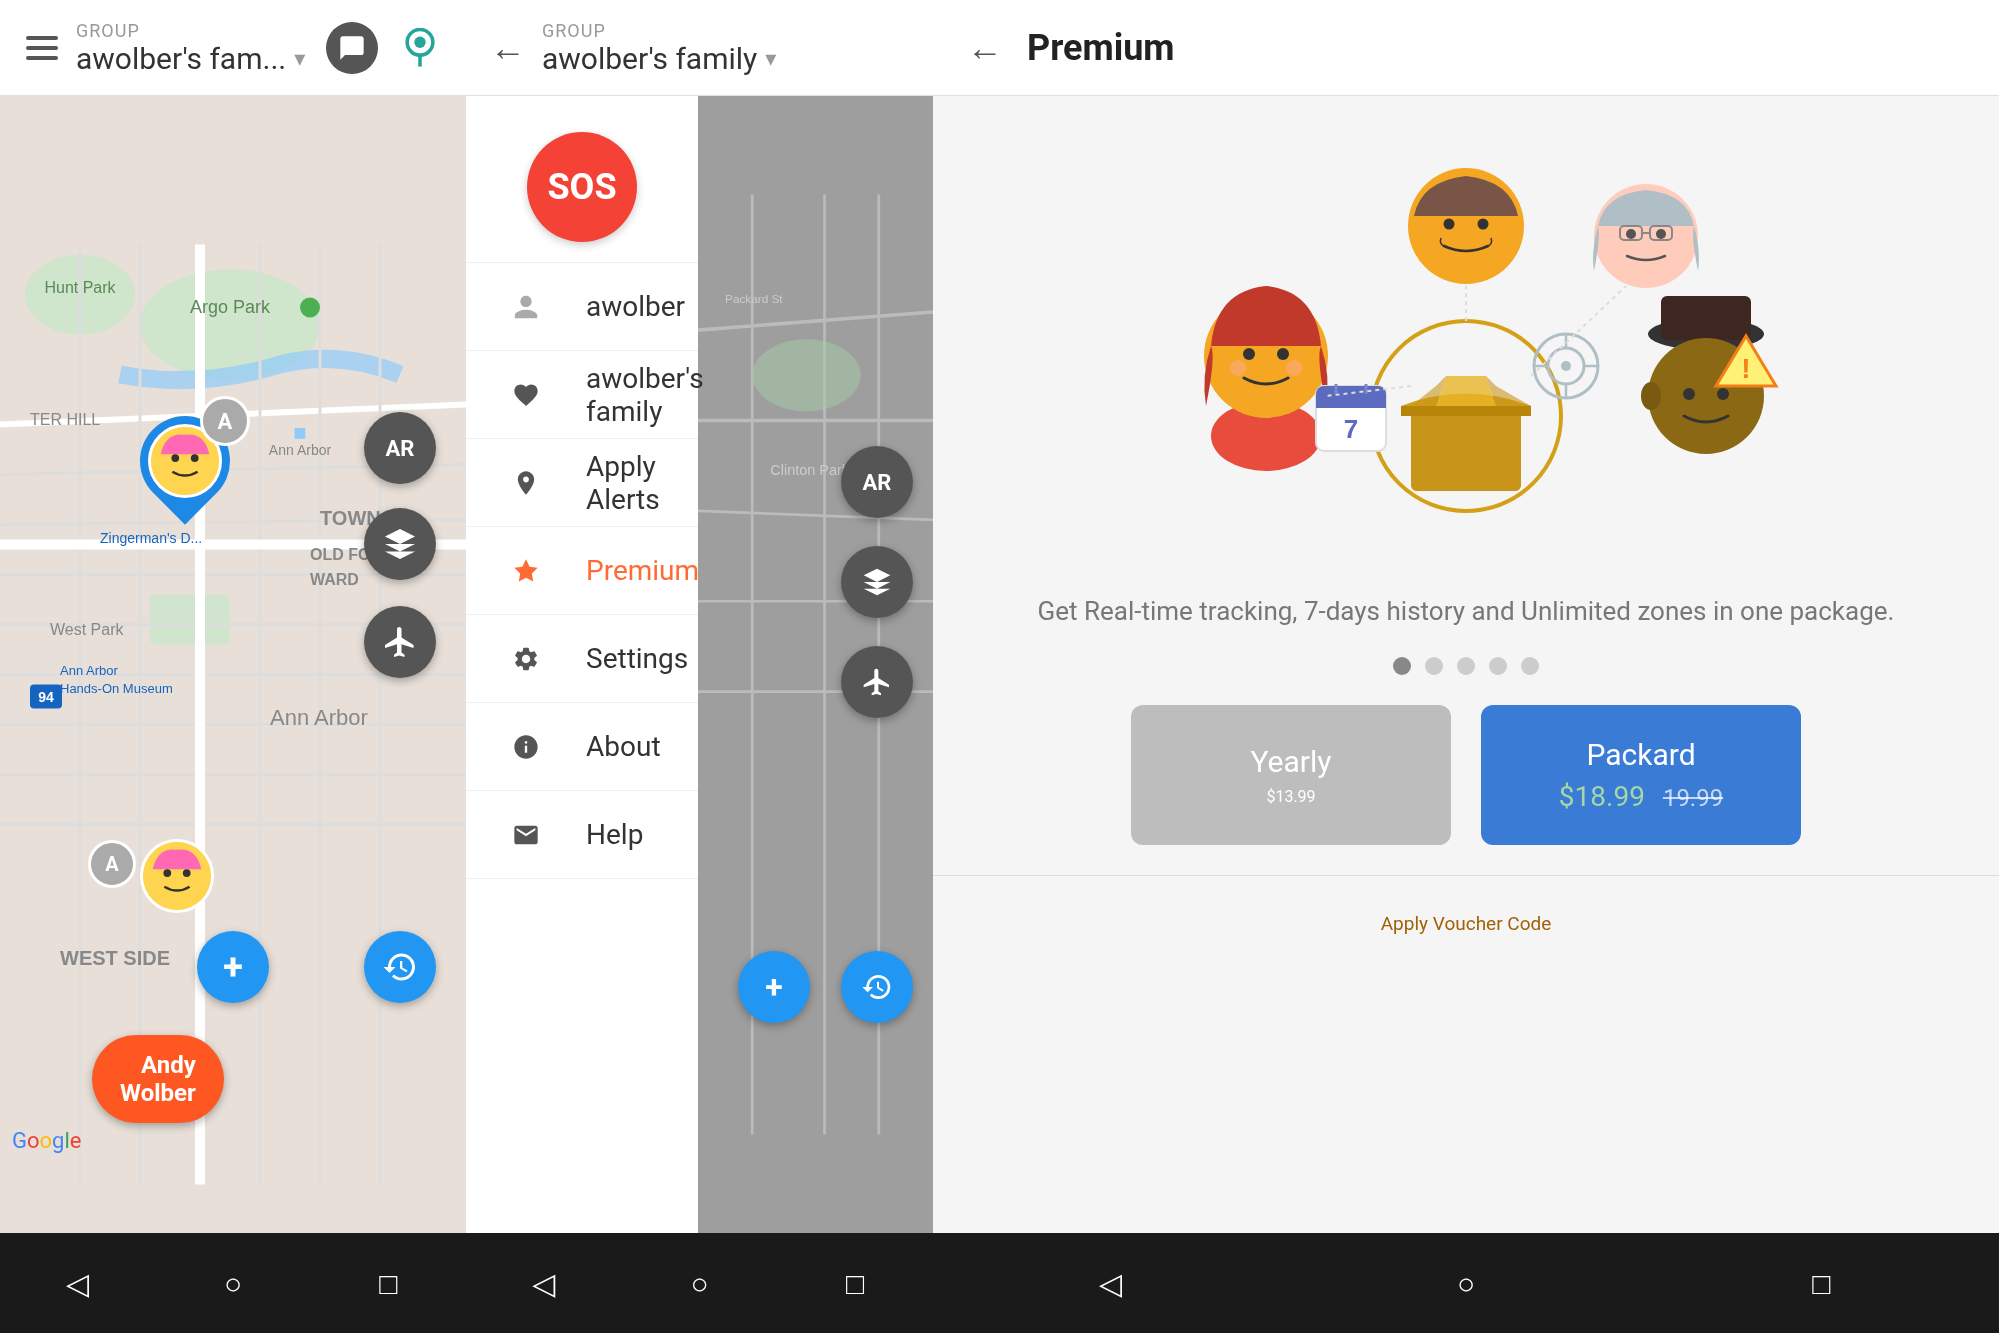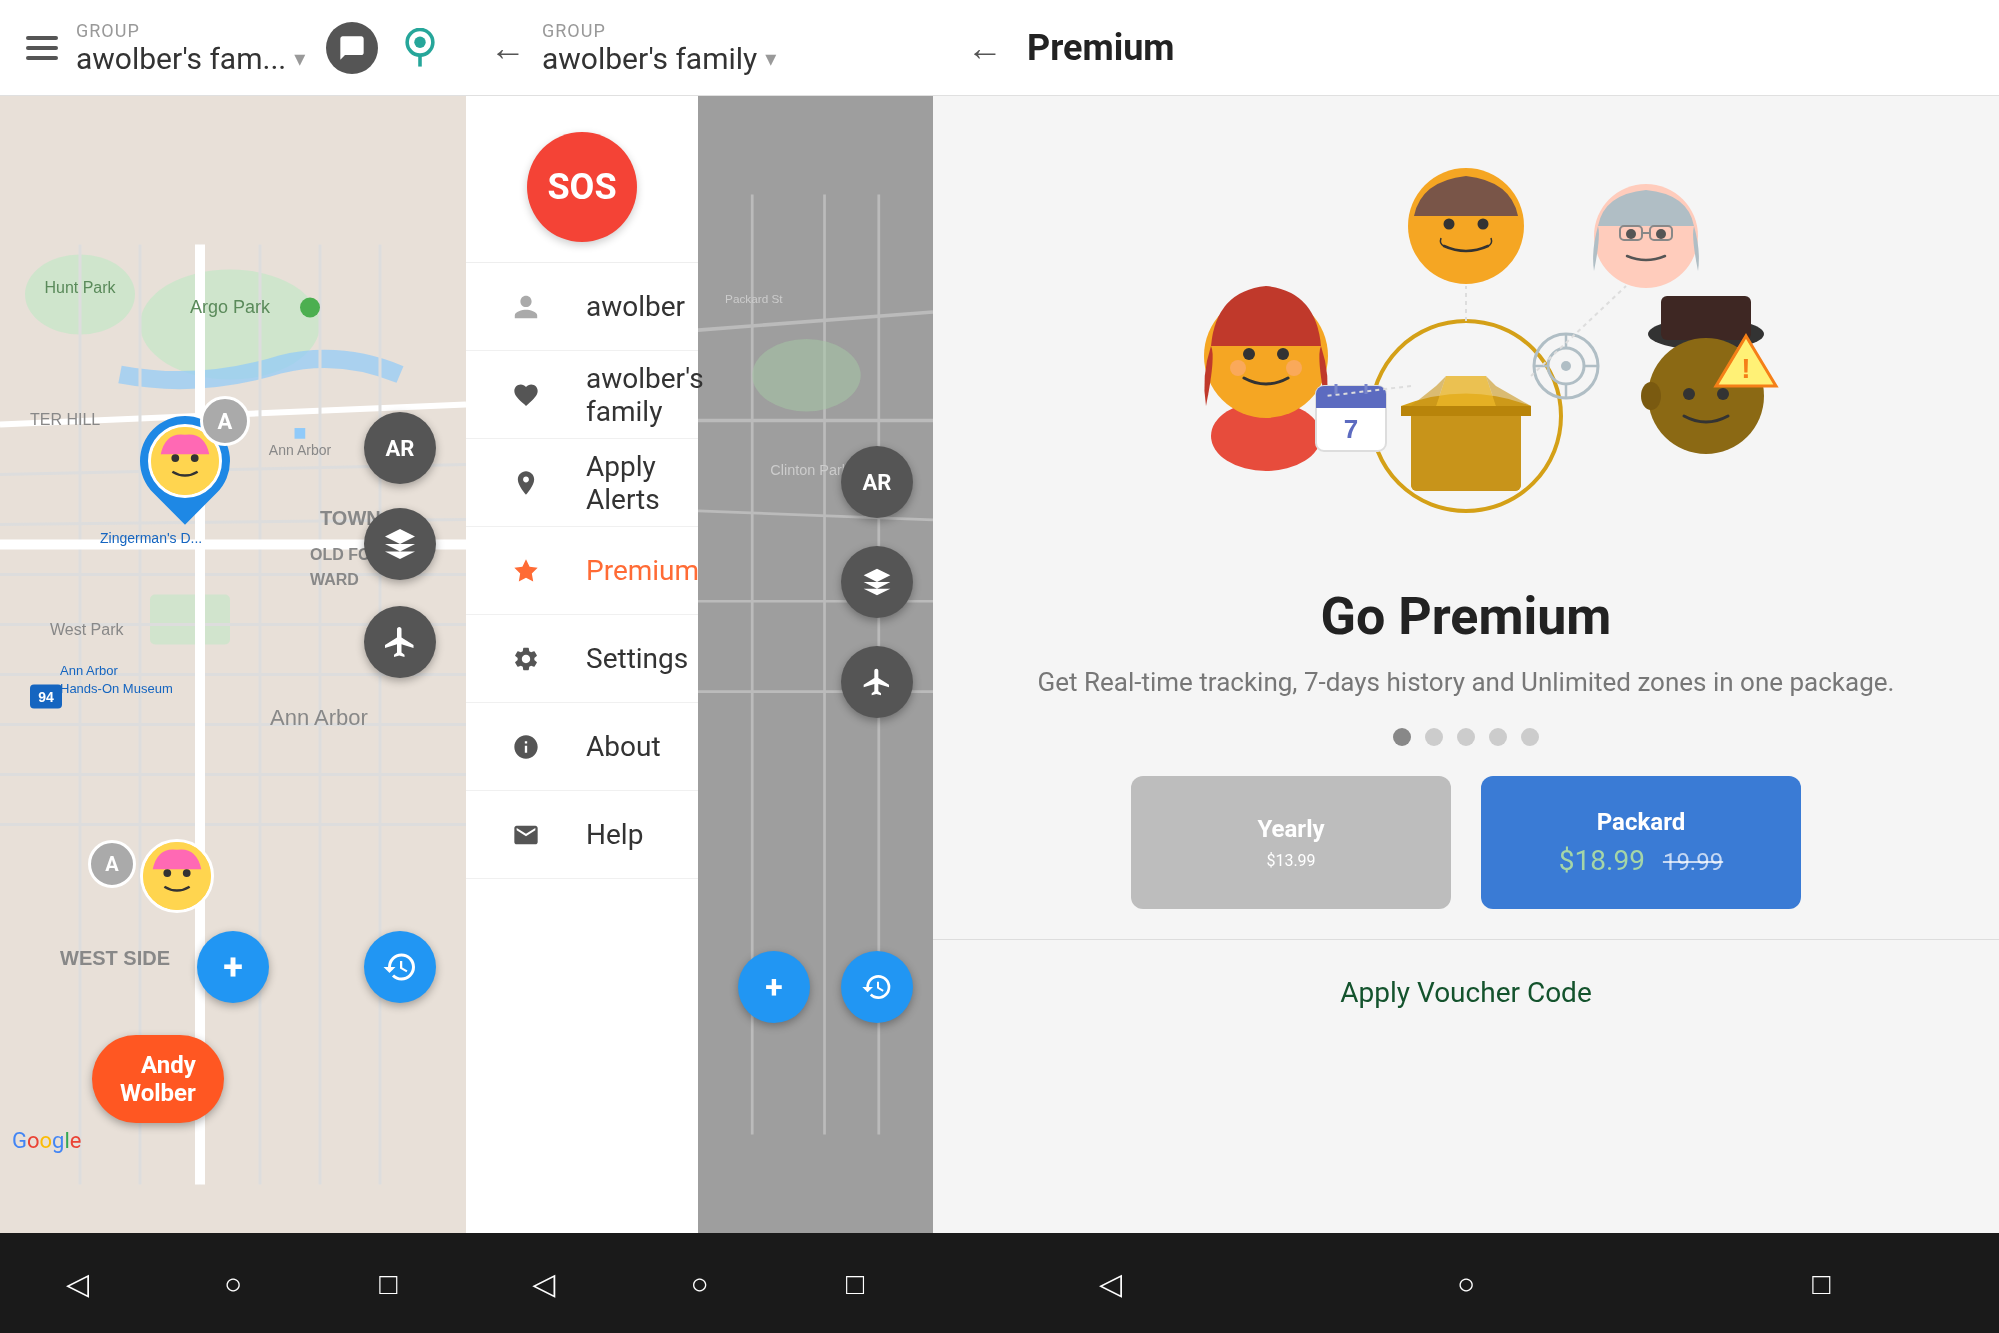--- a/index.html
+++ b/index.html
@@ -258,22 +258,22 @@
       padding: 32px 20px;
       cursor: pointer;
     }
     .price-card.yearly {
       background: #bdbdbd;
     }
     .price-card.lifetime {
       background: #3A7BD5;
     }
     .price-label {
-      font-size: 24px;
-      font-weight: bold;
+      font-size: 30px;
+      font-weight: normal;
       color: #fff;
     }
     .price-value {
       font-size: 16px;
       color: #fff;
       margin-top: 8px;
     }
     .price-value.discounted {
       color: #A5D6A7;
       font-size: 28px;
@@ -288,22 +288,22 @@
     .voucher-section {
       width: 100%;
       border-top: 1px solid #ddd;
       display: flex;
       align-items: center;
       justify-content: center;
       padding: 36px 0;
       cursor: pointer;
     }
     .voucher-label {
-      font-size: 28px;
-      color: #14532d;
+      font-size: 19px;
+      color: #a16207;
     }
 
     
     .premium-header {
       display: flex; align-items: center;
       background: #fff;
       height: 96px;
       padding: 0 30px;
       border-bottom: 1px solid #e0e0e0;
       flex-shrink: 0;
@@ -781,21 +781,20 @@
         <line x1="468" y1="260" x2="482" y2="260" stroke="#B0BEC5" stroke-width="2.5"></line>
         <line x1="450" y1="228" x2="450" y2="242" stroke="#B0BEC5" stroke-width="2.5"></line>
         <line x1="450" y1="278" x2="450" y2="292" stroke="#B0BEC5" stroke-width="2.5"></line>
 
         <line x1="295" y1="280" x2="210" y2="290" stroke="#ddd" stroke-width="2" stroke-dasharray="4,4"></line>
         <line x1="350" y1="215" x2="350" y2="180" stroke="#ddd" stroke-width="2" stroke-dasharray="4,4"></line>
         <line x1="415" y1="270" x2="510" y2="180" stroke="#ddd" stroke-width="2" stroke-dasharray="4,4"></line>
       </svg>
     </div>
 
-    <div class="go-premium-title">Go Premium</div>
 
     <div class="go-premium-subtitle">Get Real-time tracking, 7-days history and Unlimited zones in one package.</div>
 
     <div class="dots-indicator">
       <div class="dot active"></div>
       <div class="dot inactive"></div>
       <div class="dot inactive"></div>
       <div class="dot inactive"></div>
       <div class="dot inactive"></div>
     </div>

